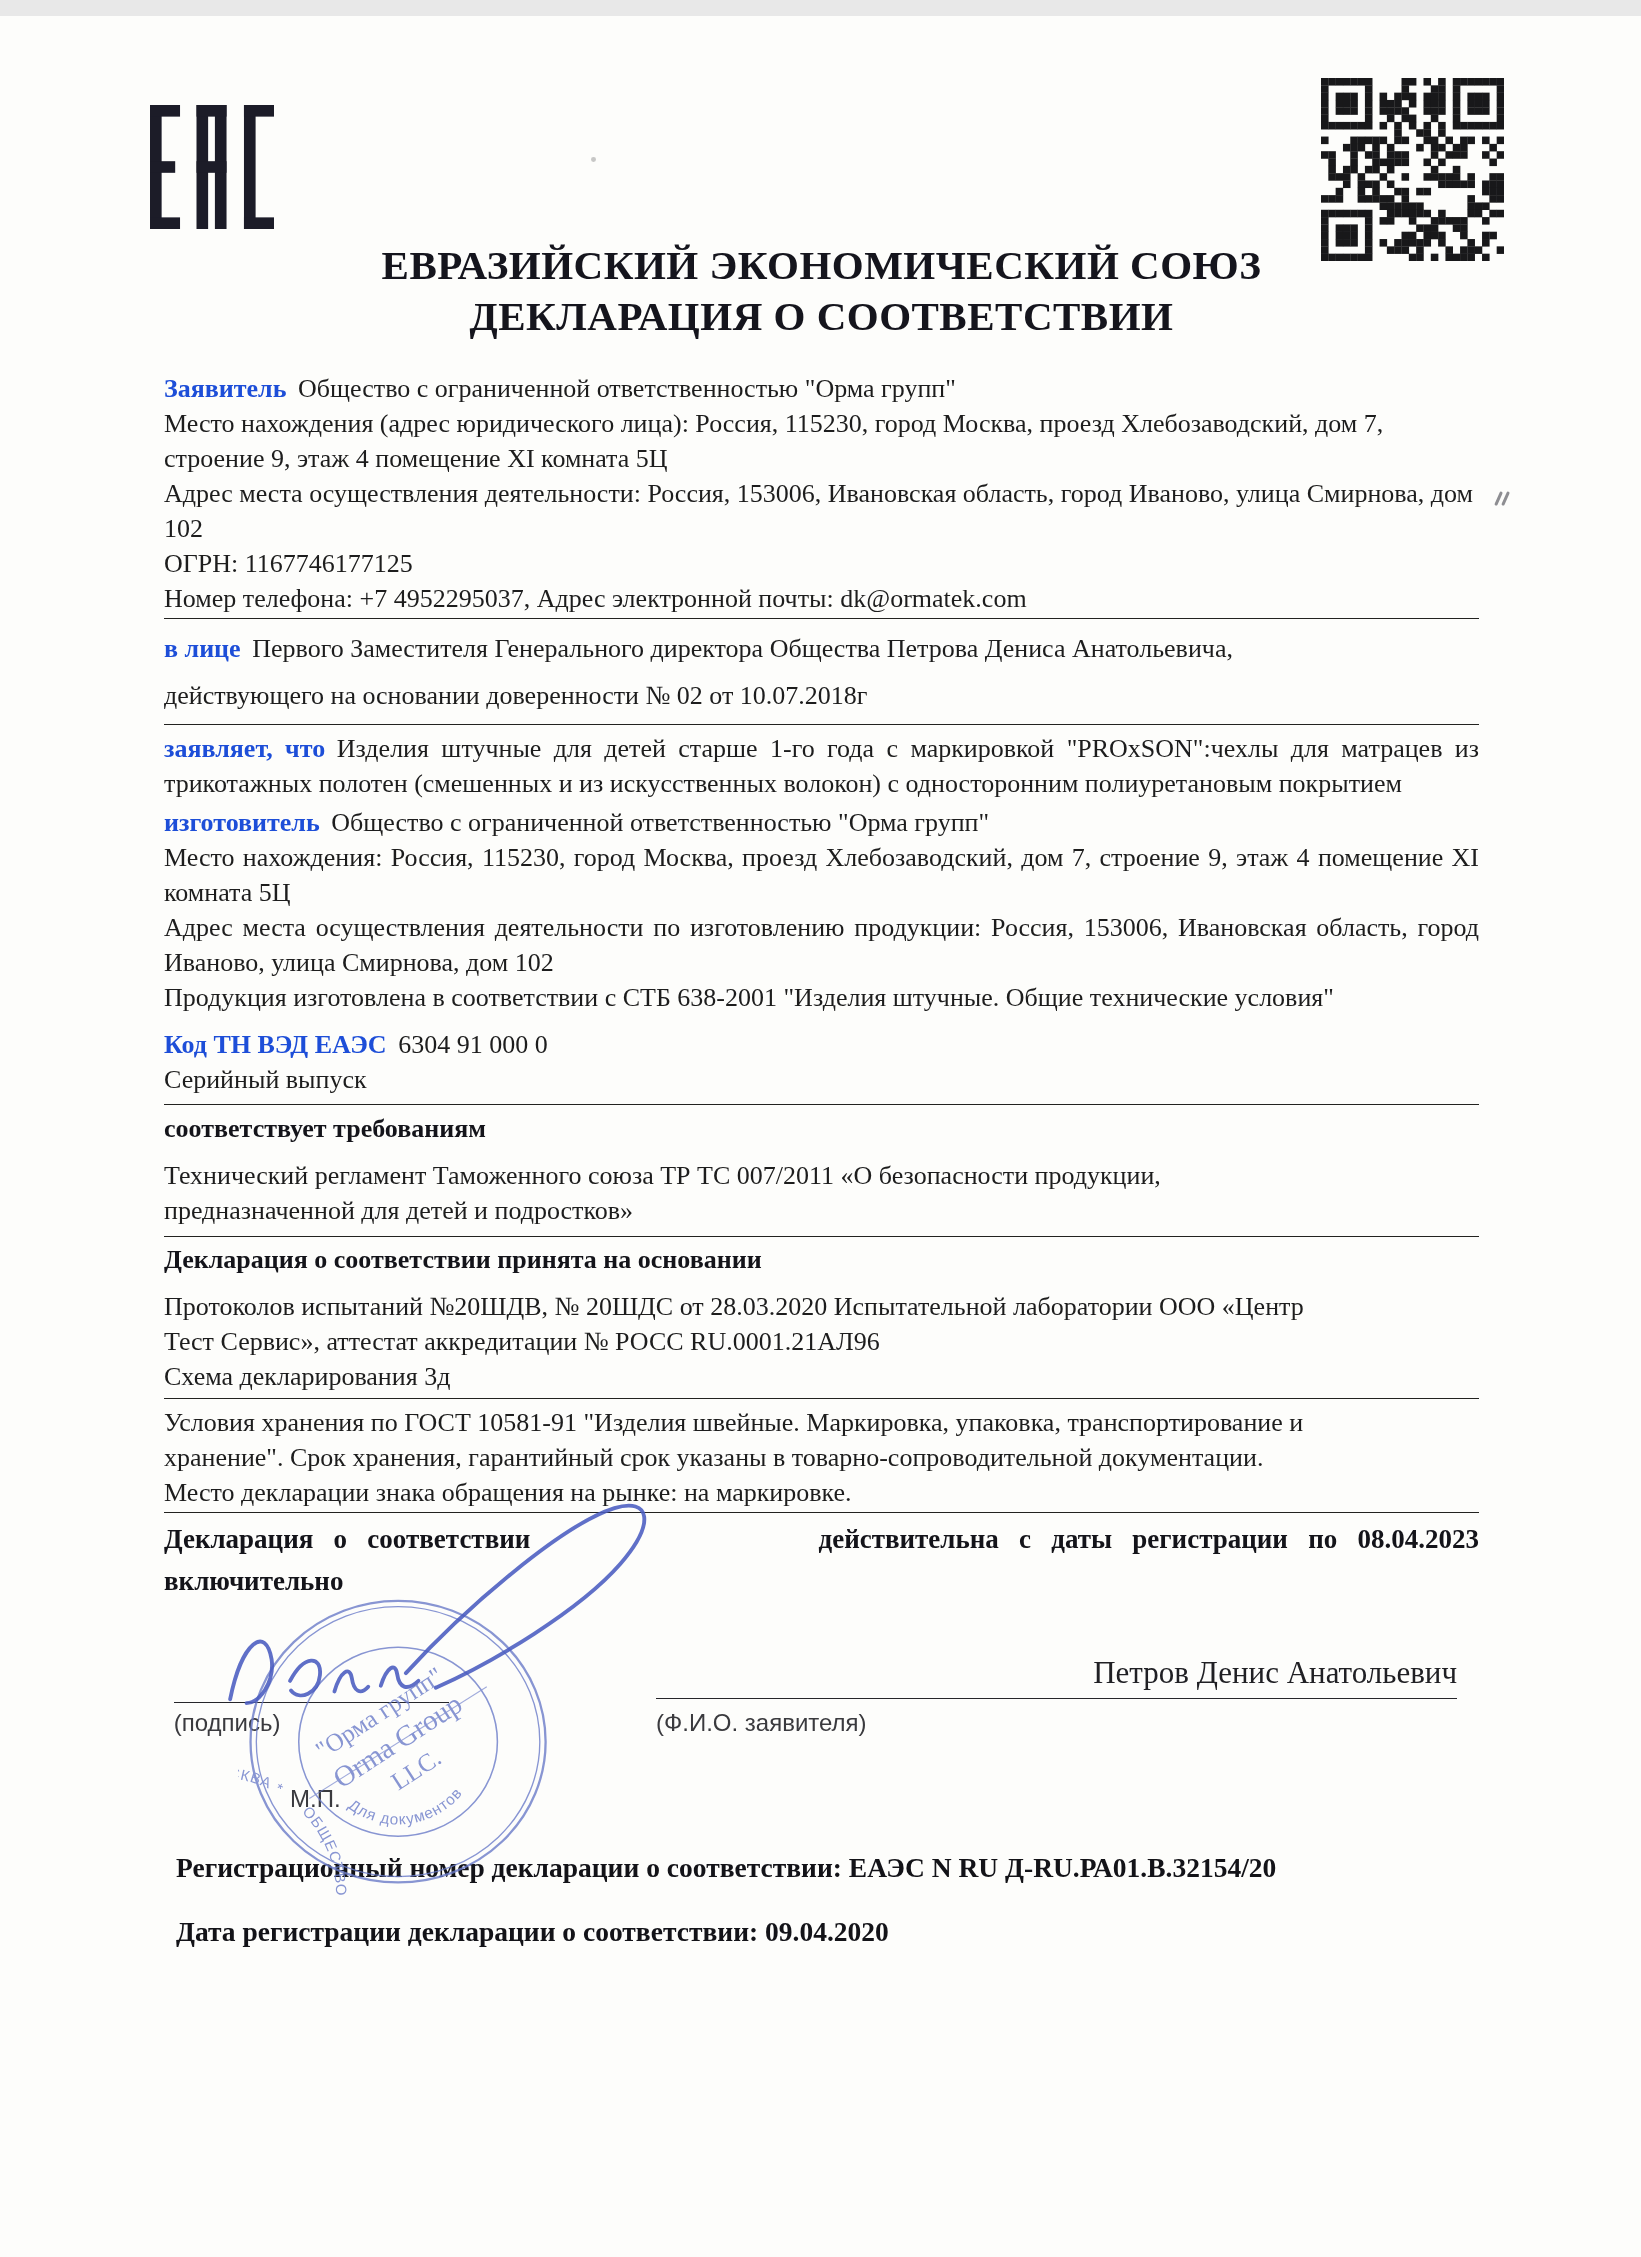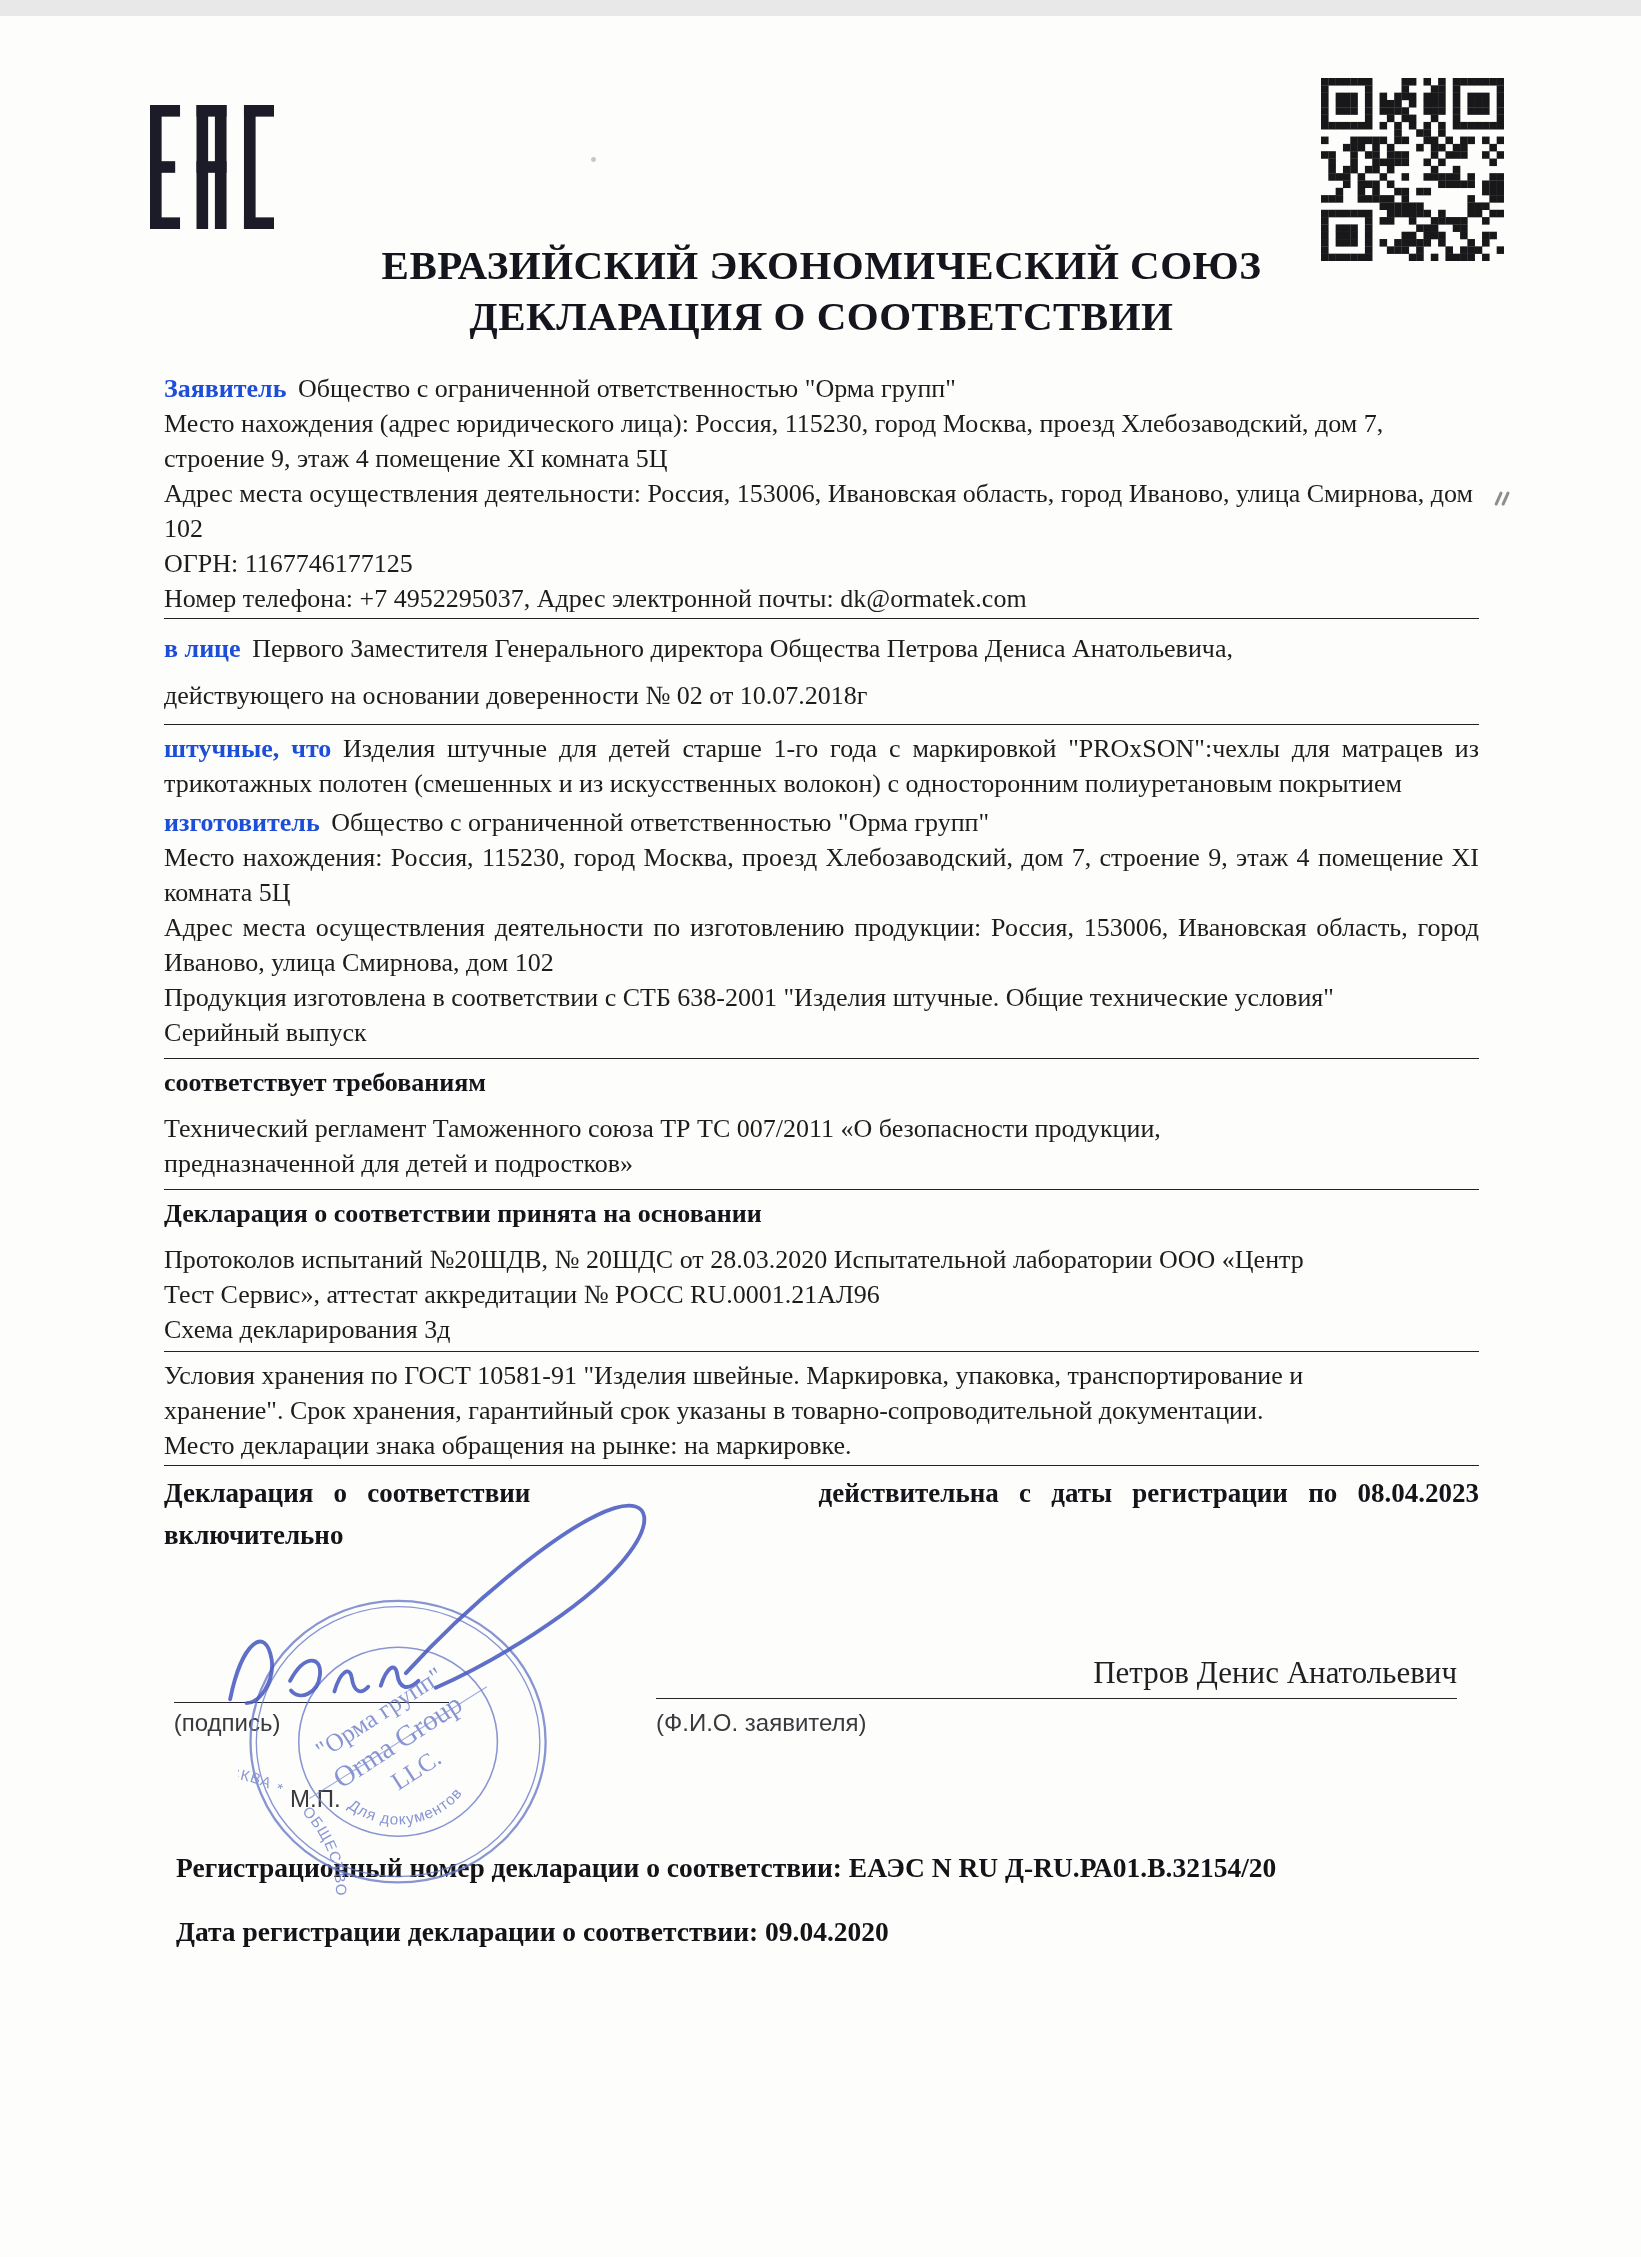--- a/index.html
+++ b/index.html
@@ -415,25 +415,26 @@
     </section>
     <hr class="hline" style="margin-top:1.9px">
 
     <section class="vlice">
       <p><span class="lbl">в лице</span><span>Первого Заместителя Генерального директора Общества Петрова Дениса Анатольевича,</span></p>
       <p>действующего на основании доверенности № 02 от 10.07.2018г</p>
     </section>
     <hr class="hline">
 
     <section>
-      <p class="just gap4"><span class="lbl">штучные, что</span><span>Изделия штучные для детей старше 1-го года с маркировкой "PROxSON":чехлы для матрацев из трикотажных полотен (смешенных и из искусственных волокон) с односторонним полиуретановым покрытием</span></p>
+      <p class="just gap4"><span class="lbl">заявляет, что</span><span>Изделия штучные для детей старше 1-го года с маркировкой "PROxSON":чехлы для матрацев из трикотажных полотен (смешенных и из искусственных волокон) с односторонним полиуретановым покрытием</span></p>
       <p class="gap4"><span class="lbl">изготовитель</span><span>Общество с ограниченной ответственностью "Орма групп"</span></p>
       <p class="just">Место нахождения: Россия, 115230, город Москва, проезд Хлебозаводский, дом 7, строение 9, этаж 4 помещение XI комната 5Ц</p>
       <p class="just">Адрес места осуществления деятельности по изготовлению продукции: Россия, 153006, Ивановская область, город Иваново, улица Смирнова, дом 102</p>
       <p class="just">Продукция изготовлена в соответствии с СТБ 638-2001 "Изделия штучные. Общие технические условия"</p>
+      <p class="gap12"><span class="lbl">Код ТН ВЭД ЕАЭС</span><span>6304 91 000 0</span></p>
       <p>Серийный выпуск</p>
     </section>
     <hr class="hline gap8">
 
     <section>
       <p class="head">соответствует требованиям</p>
       <p class="gap12">Технический регламент Таможенного союза ТР ТС 007/2011 «О безопасности продукции,</p>
       <p>предназначенной для детей и подростков»</p>
     </section>
     <hr class="hline gap8">

